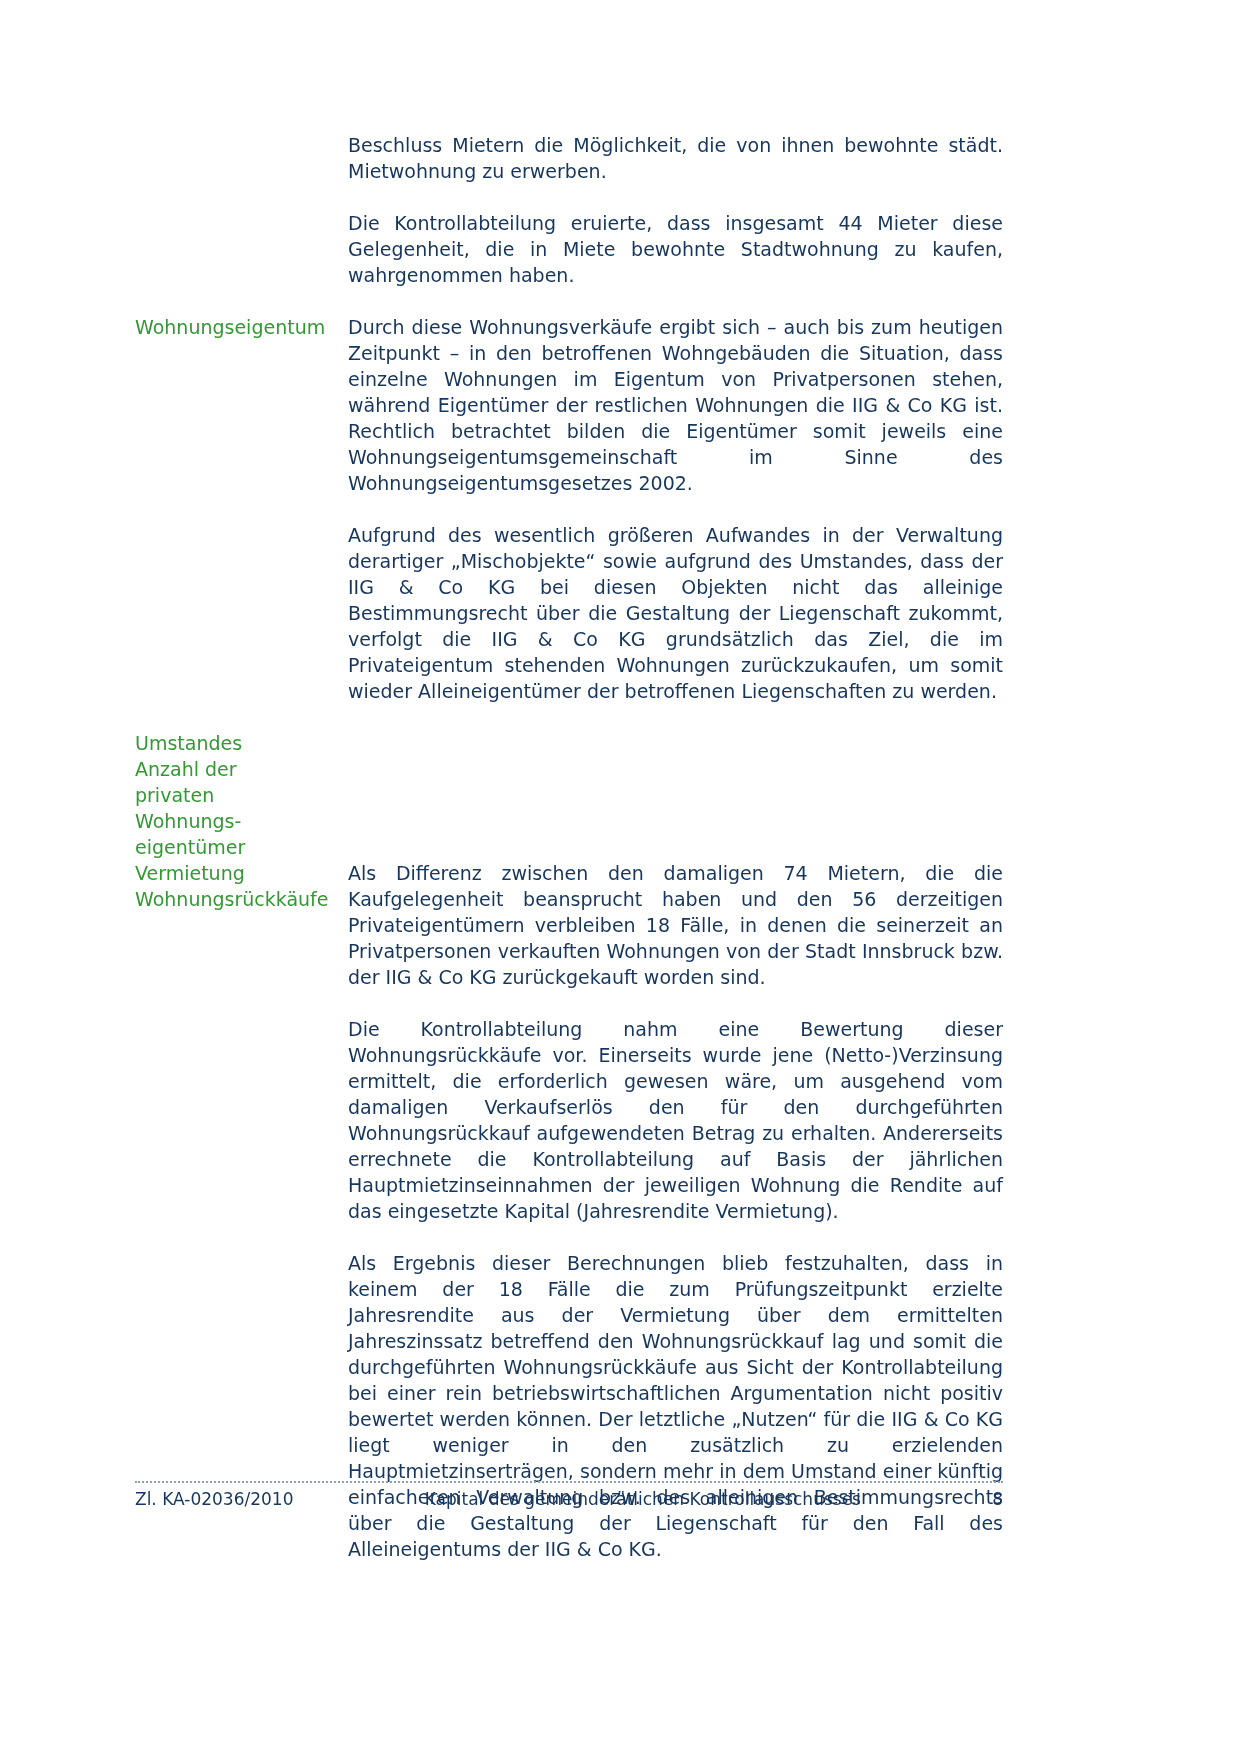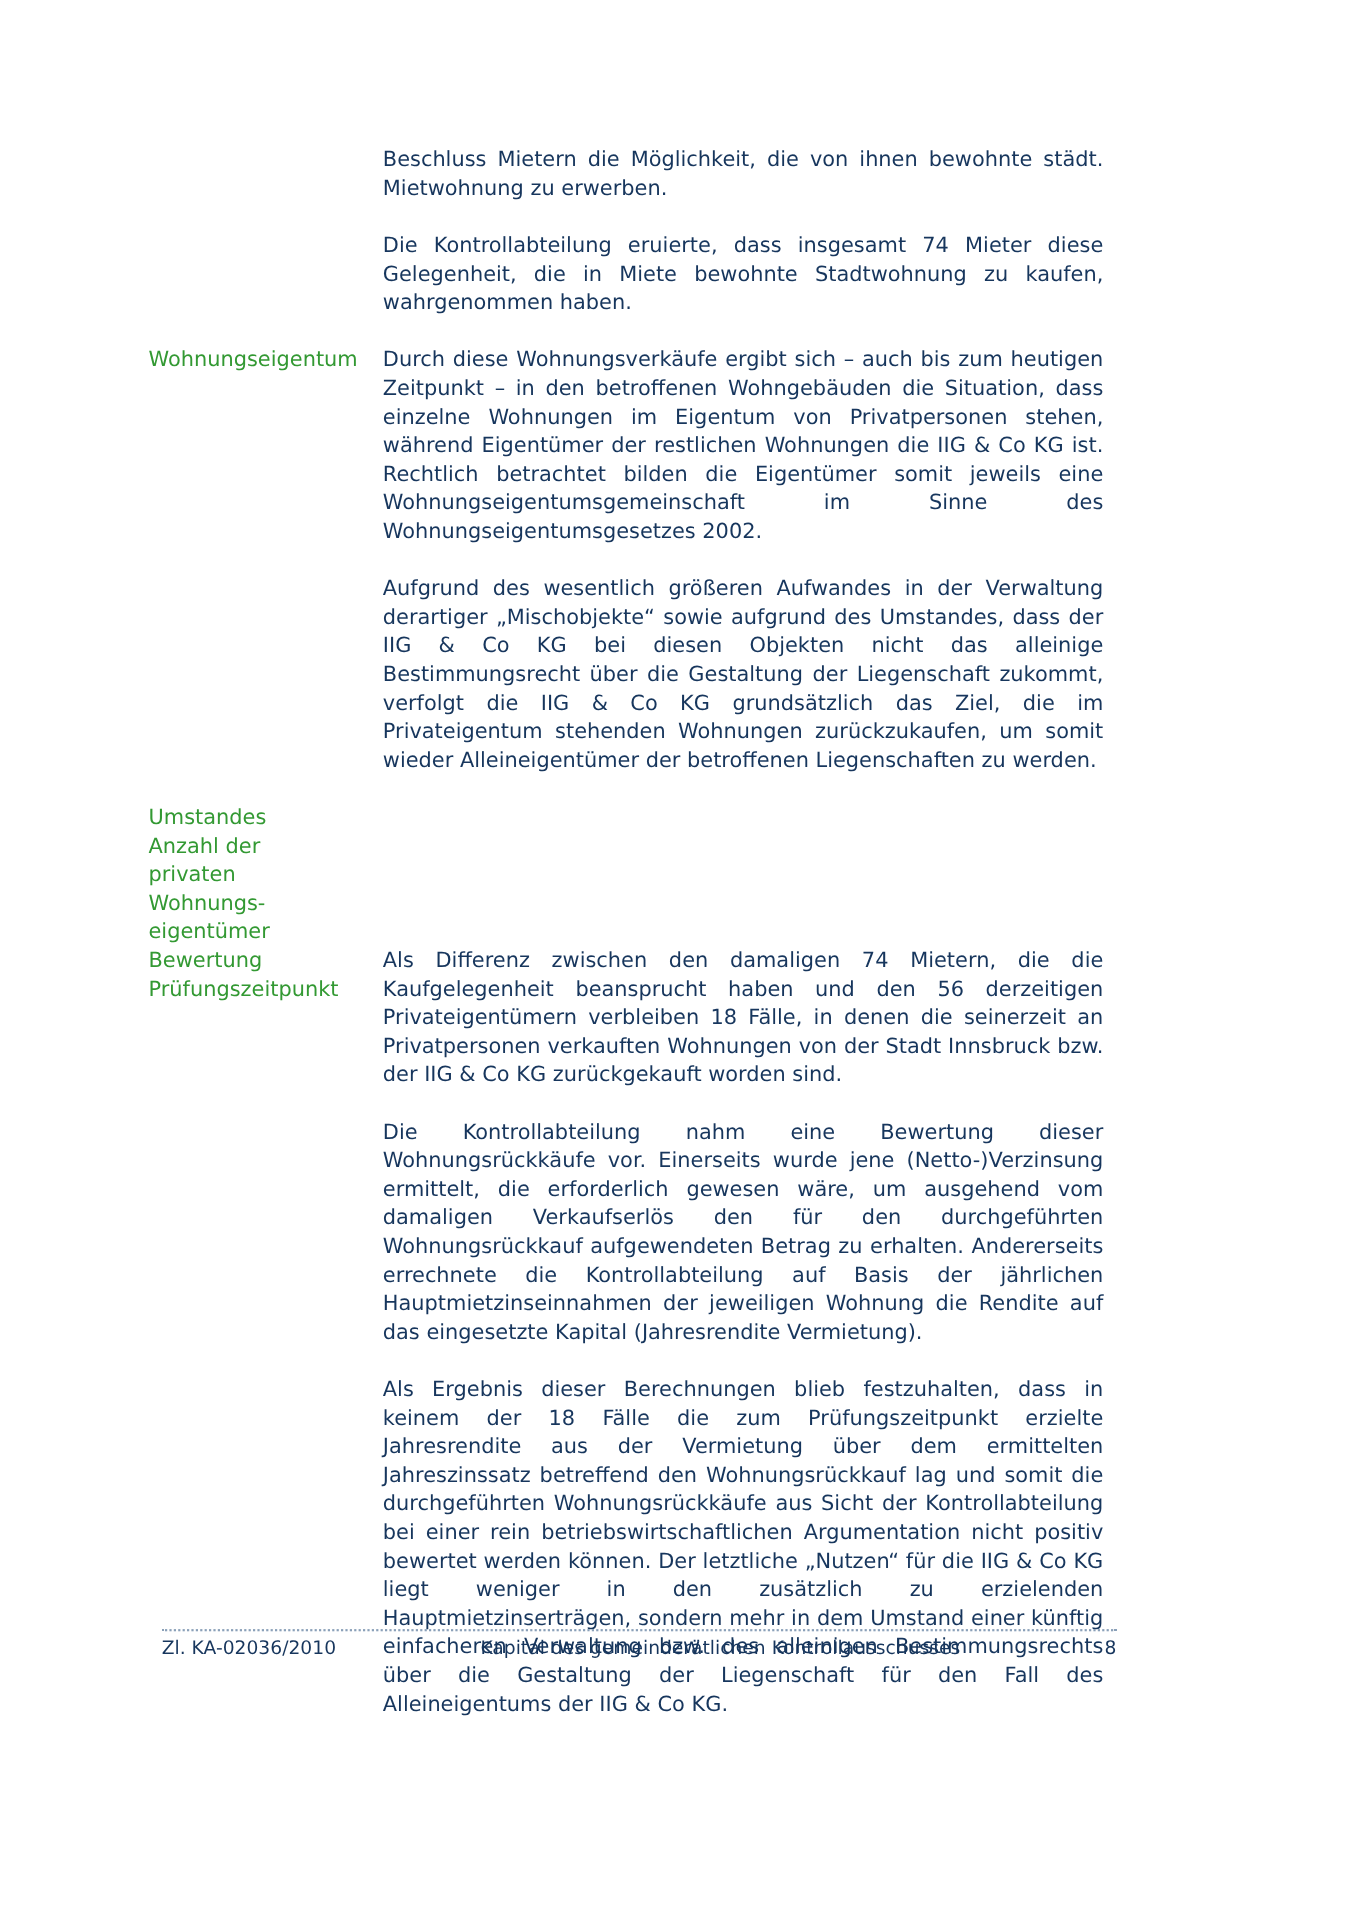--- a/index.html
+++ b/index.html
@@ -44,55 +44,54 @@
     left: 135px;
     width: 868px;
     border-top: 2px dotted #8aa0b8;
     padding-top: 5px;
     display: flex;
     justify-content: space-between;
     align-items: baseline;
     font-size: 17px;
     line-height: 22px;
     color: #17365d;
-    margin-left: 12px;
   }
   .footer .f-left  { text-align: left;  white-space: nowrap; }
   .footer .f-center{ text-align: center; flex: 1; }
   .footer .f-right { text-align: right; white-space: nowrap; }
 </style>
 </head>
 <body>
 
 <div class="page">
 
   <main class="content">
 
     <section class="row">
       <div class="margin-label"></div>
       <div class="paragraphs">
         <p>Beschluss Mietern die Möglichkeit, die von ihnen bewohnte städt. Mietwohnung zu erwerben.</p>
-        <p>Die Kontrollabteilung eruierte, dass insgesamt 74 Mieter diese Gelegenheit, die in Miete bewohnte Stadtwohnung zu kaufen, wahrgenommen haben.</p>
+        <p>Die Kontrollabteilung eruierte, dass insgesamt 44 Mieter diese Gelegenheit, die in Miete bewohnte Stadtwohnung zu kaufen, wahrgenommen haben.</p>
       </div>
     </section>
 
     <section class="row">
       <div class="margin-label">Wohnungseigentum</div>
       <div class="paragraphs">
         <p>Durch diese Wohnungsverkäufe ergibt sich – auch bis zum heutigen Zeitpunkt – in den betroffenen Wohngebäuden die Situation, dass einzelne Wohnungen im Eigentum von Privatpersonen stehen, während Eigentümer der restlichen Wohnungen die IIG &amp; Co KG ist. Rechtlich betrachtet bilden die Eigentümer somit jeweils eine Wohnungseigentumsgemeinschaft im Sinne des Wohnungseigentumsgesetzes 2002.</p>
         <p>Aufgrund des wesentlich größeren Aufwandes in der Verwaltung derartiger „Mischobjekte“ sowie aufgrund des Umstandes, dass der IIG &amp; Co KG bei diesen Objekten nicht das alleinige Bestimmungsrecht über die Gestaltung der Liegenschaft zukommt, verfolgt die IIG &amp; Co KG grundsätzlich das Ziel, die im Privateigentum stehenden Wohnungen zurückzukaufen, um somit wieder Alleineigentümer der betroffenen Liegenschaften zu werden.</p>
       </div>
     </section>
 
     <section class="row">
       <div class="margin-label">Umstandes Anzahl der privaten Wohnungs-eigentümer</div>
     </section>
 
     <section class="row">
-      <div class="margin-label">Bewertung Prüfungszeitpunkt</div>
+      <div class="margin-label">Vermietung Wohnungsrückkäufe</div>
       <div class="paragraphs">
         <p>Als Differenz zwischen den damaligen 74 Mietern, die die Kaufgelegenheit beansprucht haben und den 56 derzeitigen Privateigentümern verbleiben 18 Fälle, in denen die seinerzeit an Privatpersonen verkauften Wohnungen von der Stadt Innsbruck bzw. der IIG &amp; Co KG zurückgekauft worden sind.</p>
         <p>Die Kontrollabteilung nahm eine Bewertung dieser Wohnungsrückkäufe vor. Einerseits wurde jene (Netto-)Verzinsung ermittelt, die erforderlich gewesen wäre, um ausgehend vom damaligen Verkaufserlös den für den durchgeführten Wohnungsrückkauf aufgewendeten Betrag zu erhalten. Andererseits errechnete die Kontrollabteilung auf Basis der jährlichen Hauptmietzinseinnahmen der jeweiligen Wohnung die Rendite auf das eingesetzte Kapital (Jahresrendite Vermietung).</p>
         <p>Als Ergebnis dieser Berechnungen blieb festzuhalten, dass in keinem der 18 Fälle die zum Prüfungszeitpunkt erzielte Jahresrendite aus der Vermietung über dem ermittelten Jahreszinssatz betreffend den Wohnungsrückkauf lag und somit die durchgeführten Wohnungsrückkäufe aus Sicht der Kontrollabteilung bei einer rein betriebswirtschaftlichen Argumentation nicht positiv bewertet werden können. Der letztliche „Nutzen“ für die IIG &amp; Co KG liegt weniger in den zusätzlich zu erzielenden Hauptmietzinserträgen, sondern mehr in dem Umstand einer künftig einfacheren Verwaltung bzw. des alleinigen Bestimmungsrechts über die Gestaltung der Liegenschaft für den Fall des Alleineigentums der IIG &amp; Co KG.</p>
       </div>
     </section>
 
   </main>
 
   <footer class="footer">

